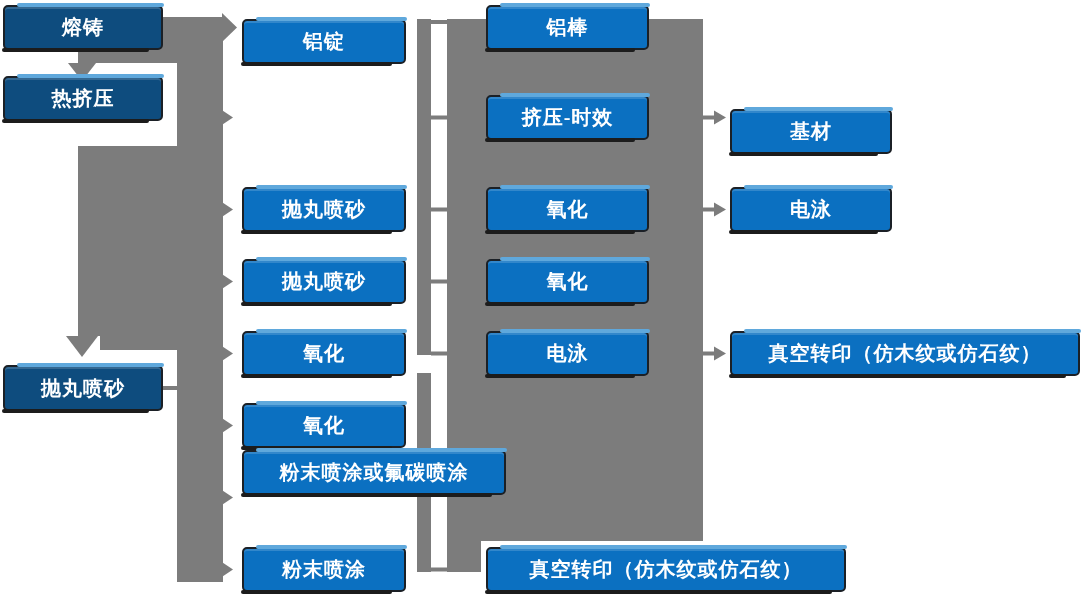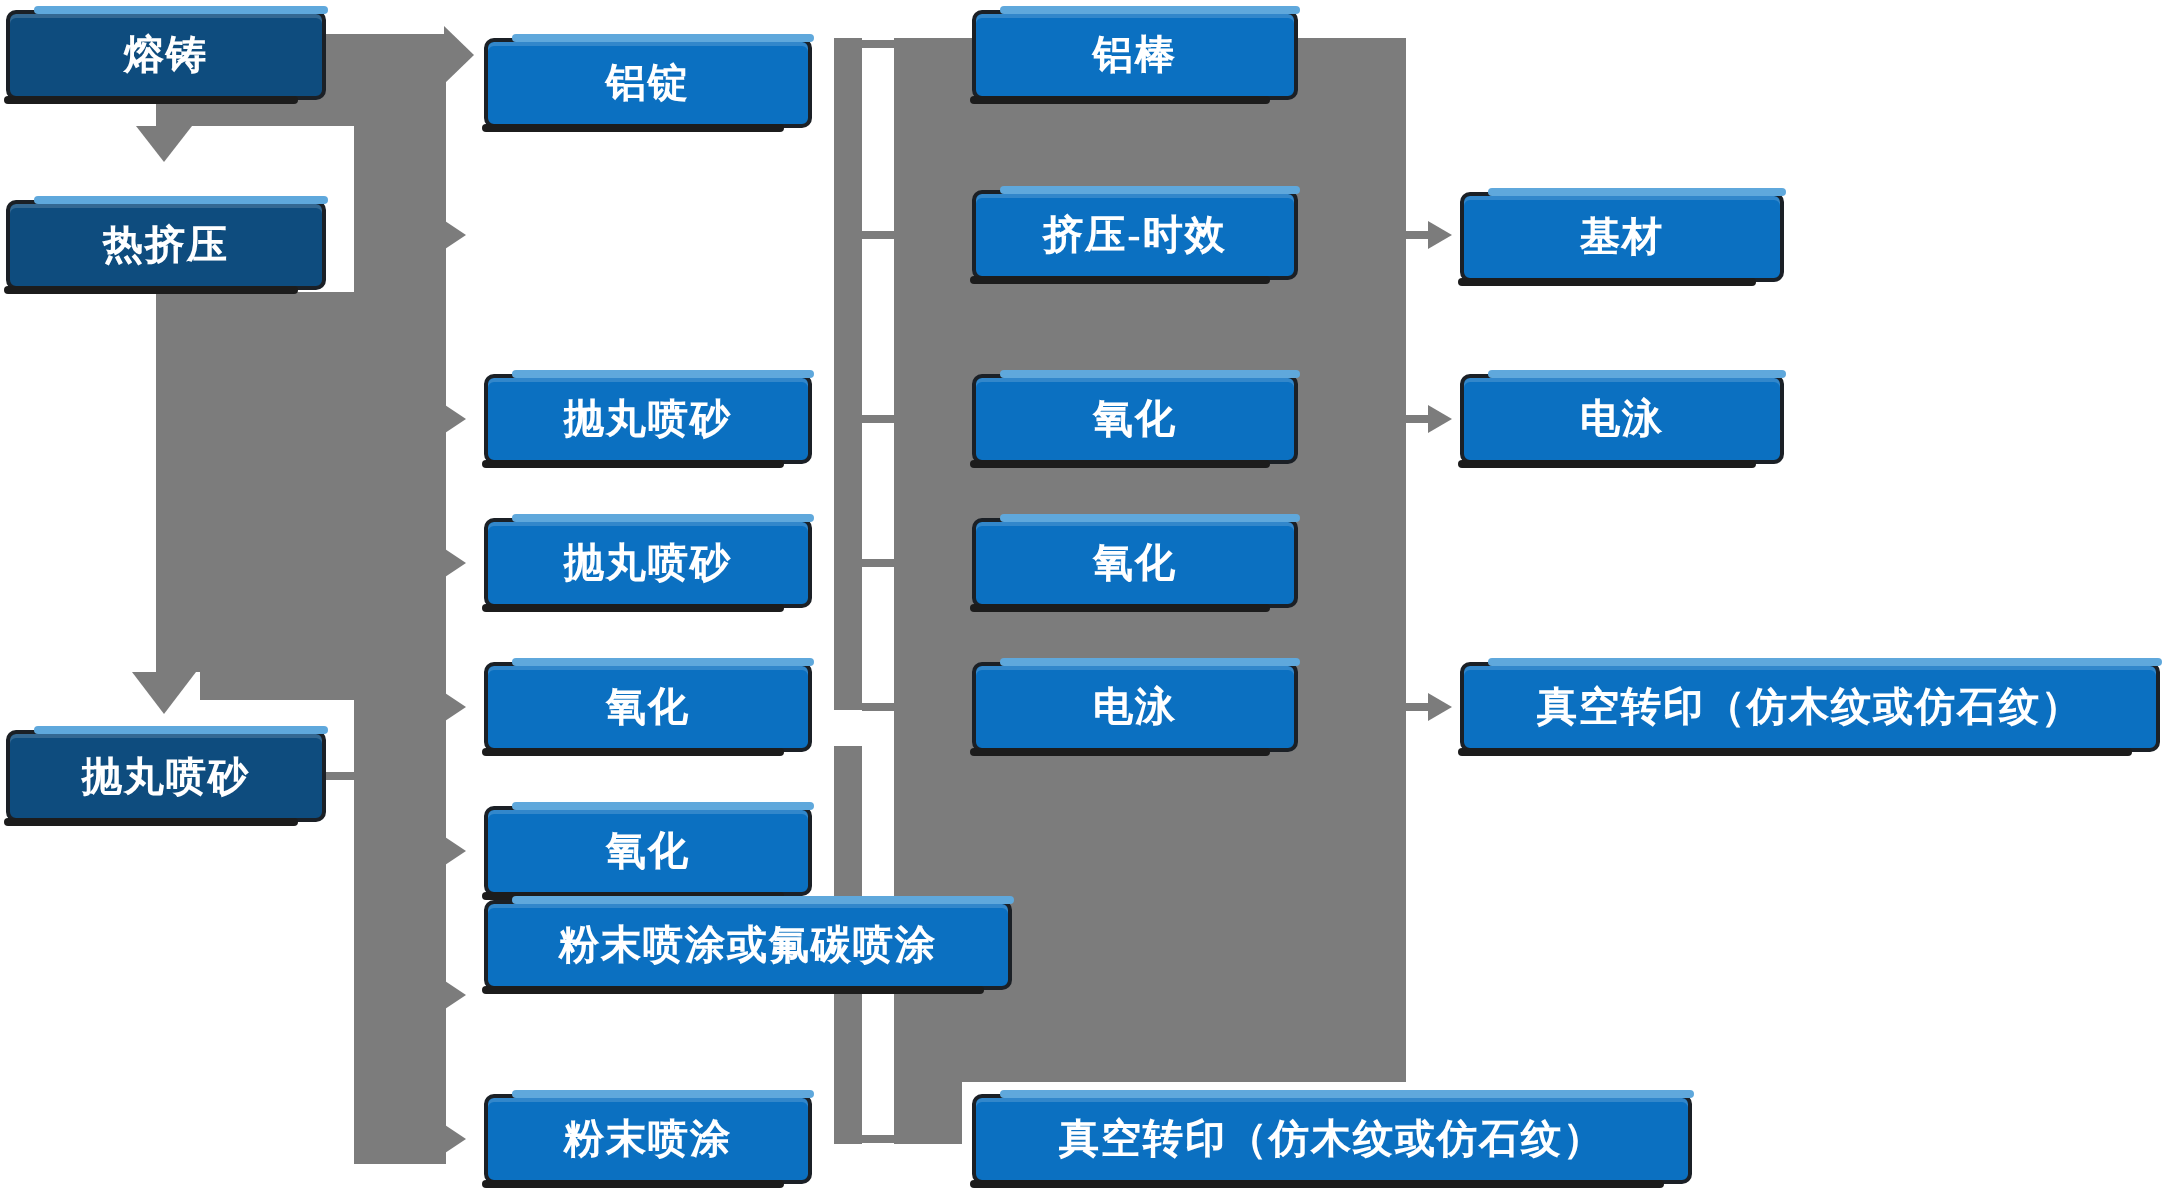--- a/index.html
+++ b/index.html
@@ -64,35 +64,35 @@
 
     <rect x="703" y="115.5" width="11" height="4"></rect>
     <polygon points="714,110.5 714,124.5 726,117.5"></polygon>
     <rect x="703" y="207.5" width="11" height="4"></rect>
     <polygon points="714,202.5 714,216.5 726,209.5"></polygon>
     <rect x="703" y="351.5" width="11" height="4"></rect>
     <polygon points="714,346.5 714,360.5 726,353.5"></polygon>
   </svg>
 
   <div class="node stage" style="left:3px;top:5px;width:160px;height:45px">熔铸</div>
-  <div class="node stage" style="left:3px;top:100px;width:160px;height:45px">热挤压</div>
+  <div class="node stage" style="left:3px;top:76px;width:160px;height:45px">热挤压</div>
   <div class="node stage" style="left:3px;top:365px;width:160px;height:46px">抛丸喷砂</div>
 
   <div class="node proc" style="left:242px;top:19px;width:164px;height:45px">铝锭</div>
   <div class="node proc" style="left:242px;top:187px;width:164px;height:45px">抛丸喷砂</div>
   <div class="node proc" style="left:242px;top:259px;width:164px;height:45px">抛丸喷砂</div>
   <div class="node proc" style="left:242px;top:331px;width:164px;height:45px">氧化</div>
   <div class="node proc" style="left:242px;top:403px;width:164px;height:45px">氧化</div>
   <div class="node proc" style="left:242px;top:450px;width:264px;height:45px">粉末喷涂或氟碳喷涂</div>
   <div class="node proc" style="left:242px;top:547px;width:164px;height:45px">粉末喷涂</div>
 
   <div class="node proc" style="left:486px;top:5px;width:163px;height:45px">铝棒</div>
   <div class="node proc" style="left:486px;top:95px;width:163px;height:45px">挤压-时效</div>
   <div class="node proc" style="left:486px;top:187px;width:163px;height:45px">氧化</div>
   <div class="node proc" style="left:486px;top:259px;width:163px;height:45px">氧化</div>
   <div class="node proc" style="left:486px;top:331px;width:163px;height:45px">电泳</div>
   <div class="node proc" style="left:486px;top:547px;width:360px;height:45px">真空转印（仿木纹或仿石纹）</div>
 
-  <div class="node proc" style="left:730px;top:96px;width:162px;height:45px">基材</div>
+  <div class="node proc" style="left:730px;top:109px;width:162px;height:45px">基材</div>
   <div class="node proc" style="left:730px;top:187px;width:162px;height:45px">电泳</div>
   <div class="node proc" style="left:730px;top:331px;width:350px;height:45px">真空转印（仿木纹或仿石纹）</div>
 
 </div>
 
 </body></html>

